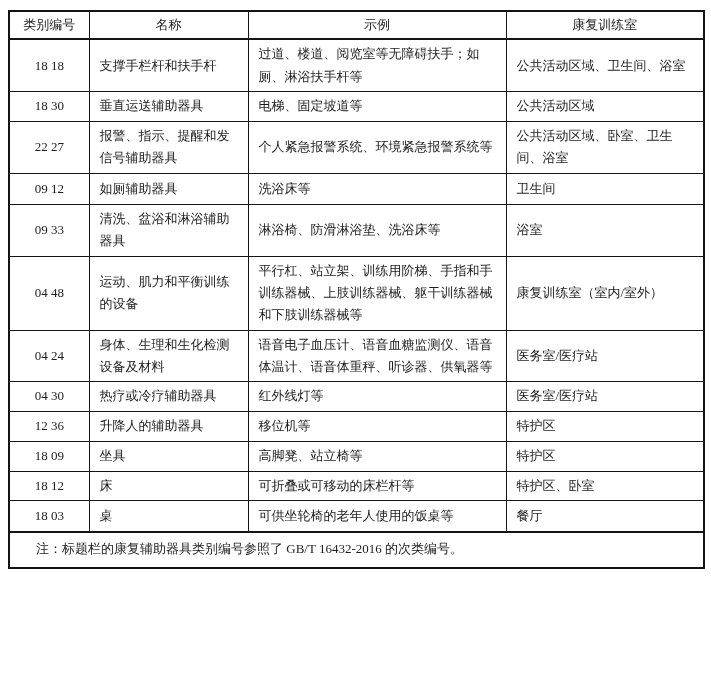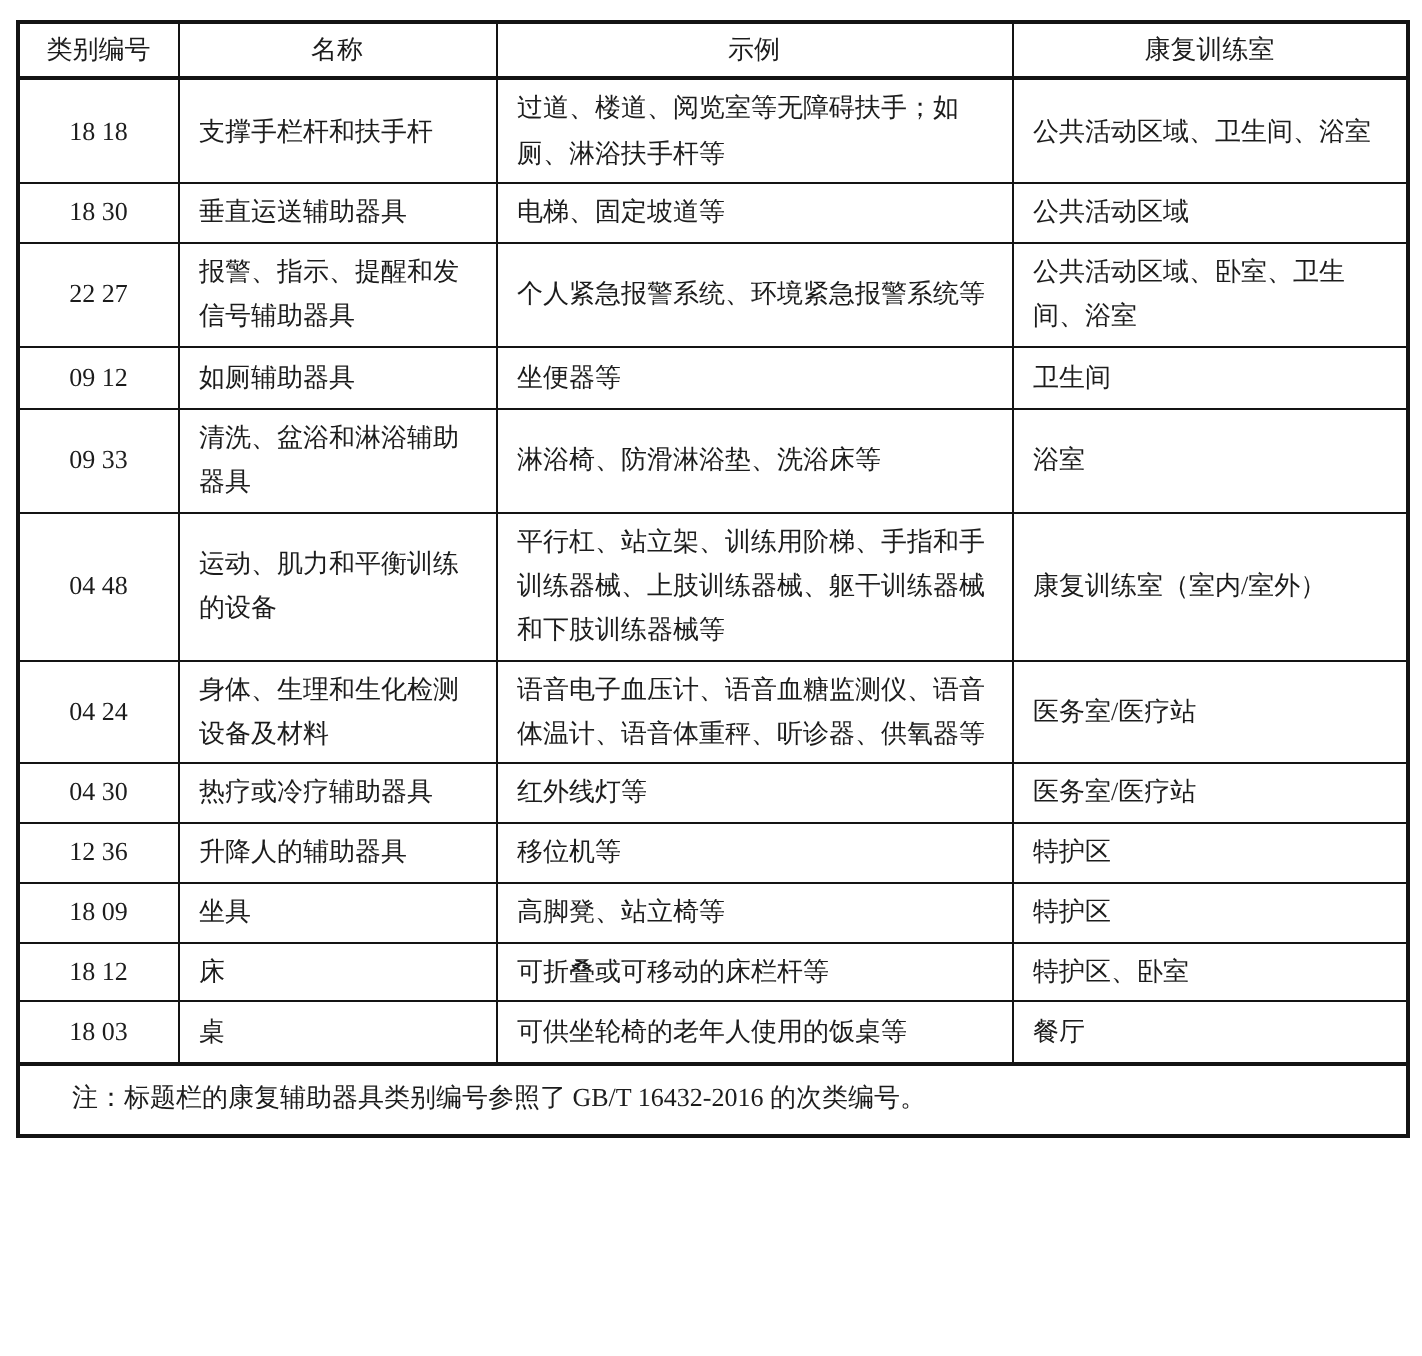--- a/index.html
+++ b/index.html
@@ -109,21 +109,21 @@
         </tr>
         <tr>
           <td class="code-cell">22 27</td>
           <td class="name-cell">报警、指示、提醒和发信号辅助器具</td>
           <td class="example-cell">个人紧急报警系统、环境紧急报警系统等</td>
           <td class="area-cell">公共活动区域、卧室、卫生间、浴室</td>
         </tr>
         <tr>
           <td class="code-cell">09 12</td>
           <td class="name-cell">如厕辅助器具</td>
-          <td class="example-cell">坐便器等</td>
+          <td class="example-cell">洗浴床等</td>
           <td class="area-cell">卫生间</td>
         </tr>
         <tr>
           <td class="code-cell">09 33</td>
           <td class="name-cell">清洗、盆浴和淋浴辅助器具</td>
           <td class="example-cell">淋浴椅、防滑淋浴垫、洗浴床等</td>
           <td class="area-cell">浴室</td>
         </tr>
         <tr>
           <td class="code-cell">04 48</td>

